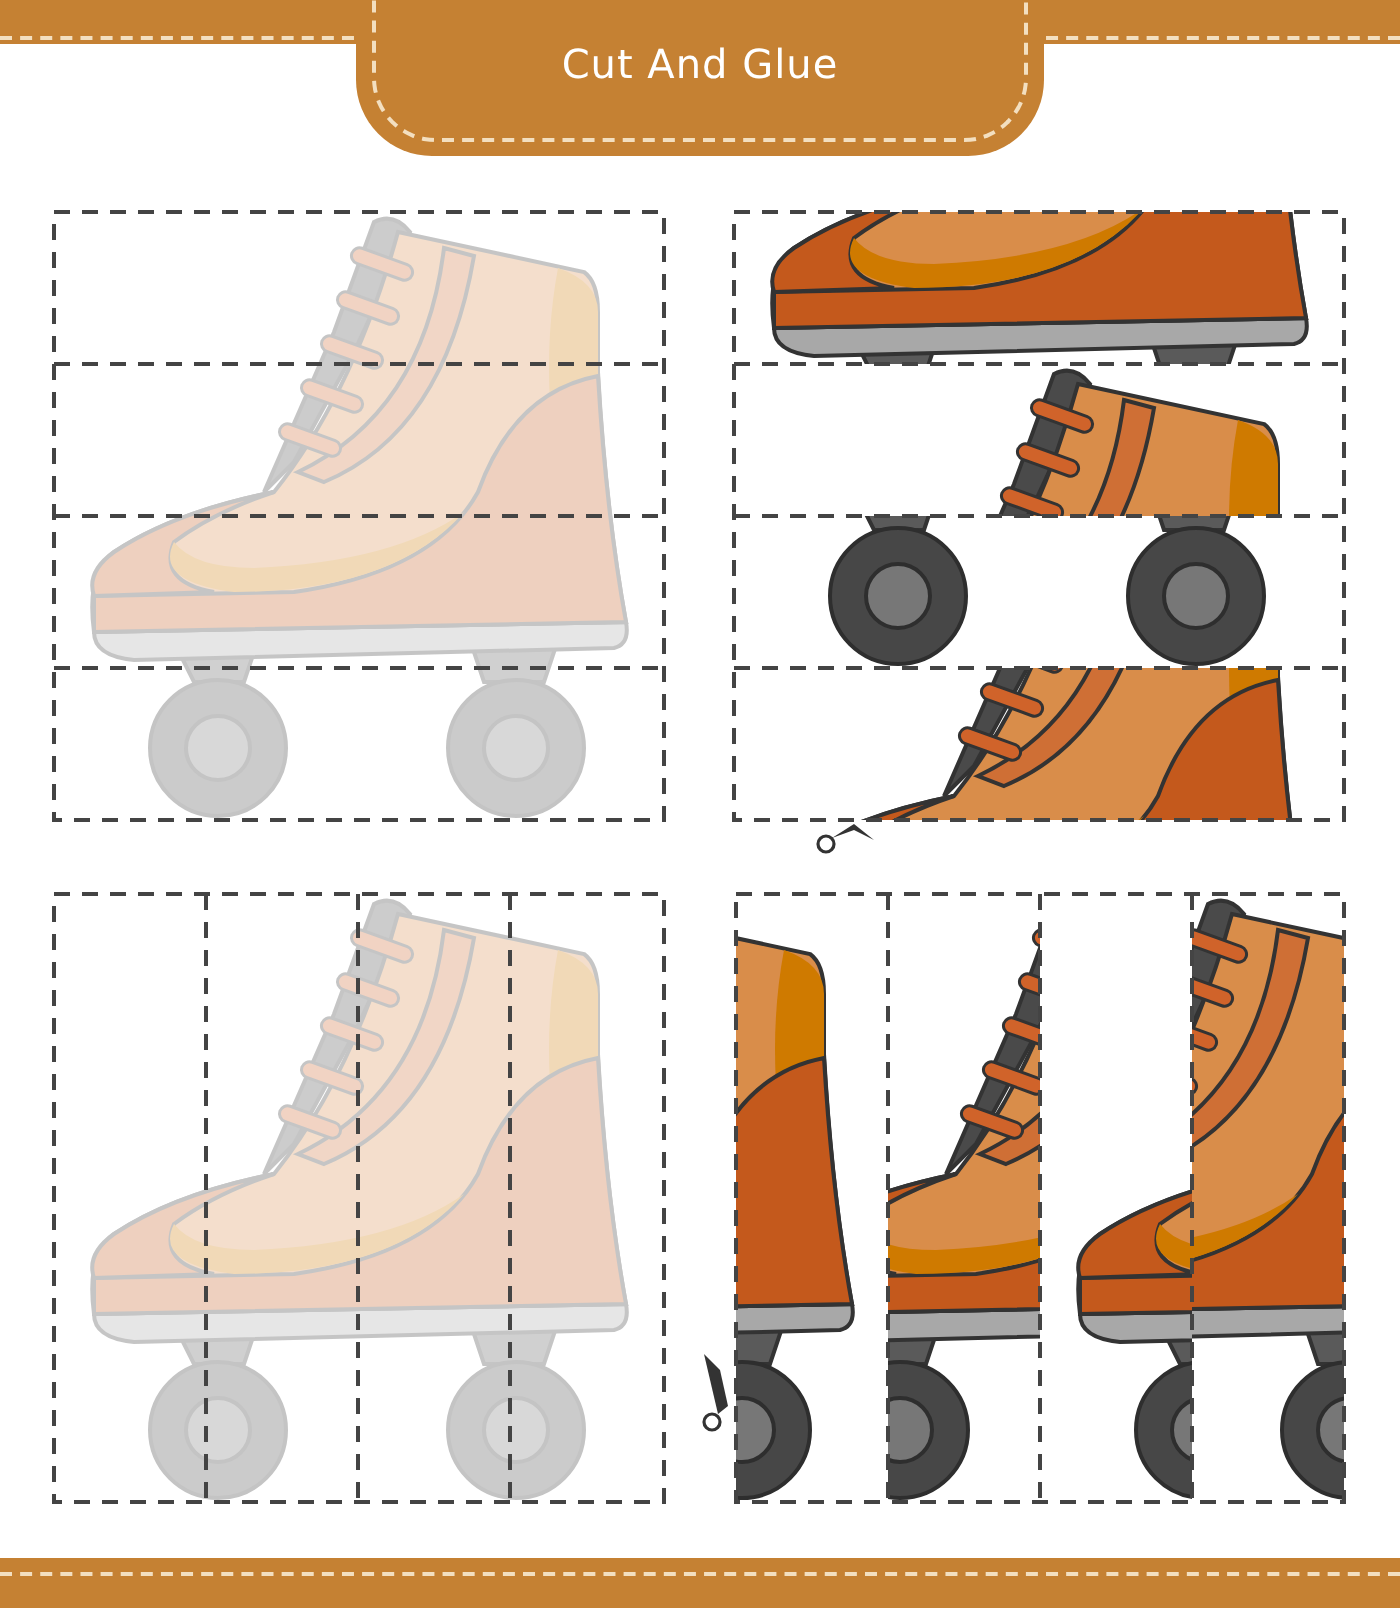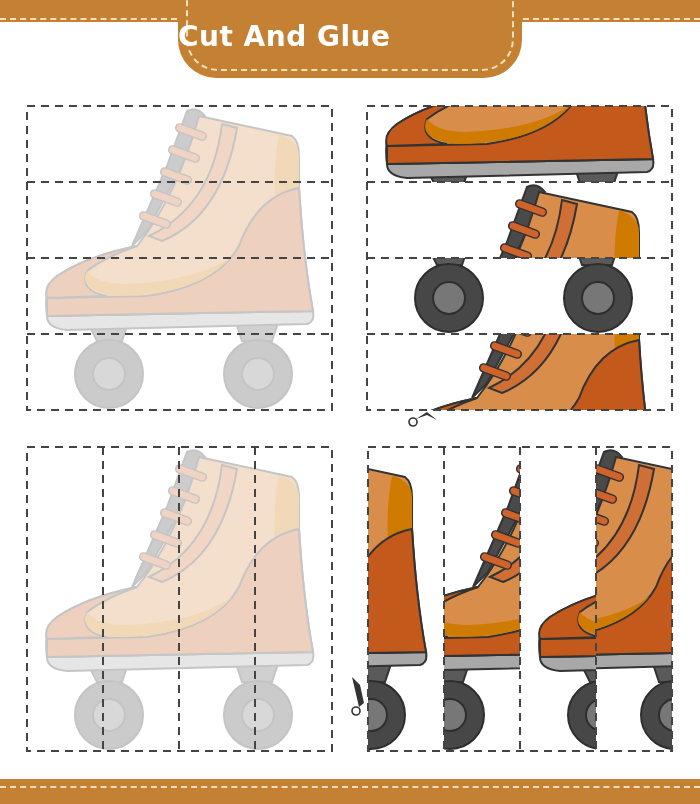--- a/index.html
+++ b/index.html
@@ -3,21 +3,21 @@
 <meta charset="utf-8">
 <style>
   html, body { margin:0; padding:0; }
   body { width:700px; height:804px; background:#ffffff; position:relative; overflow:hidden; font-family:"DejaVu Sans", sans-serif; }
   .band { position:absolute; left:0; width:700px; background:#c58133; }
   .band-top { top:0; height:22px; }
   .band-bottom { top:779px; height:25px; }
   .band .stitch { position:absolute; left:0; right:0; height:0; border-top:2px dashed #f3dfc0; }
   .title-tab { position:absolute; left:178px; top:0; width:344px; height:78px; background:#c58133; border-radius:0 0 38px 38px; }
   .title-tab .tab-stitch { position:absolute; left:8px; right:8px; top:-4px; bottom:7px; border:2px dashed #f3dfc0; border-top:none; border-radius:0 0 32px 32px; }
-  .title-text { position:absolute; left:0; right:0; top:20px; color:#ffffff; font-family:"DejaVu Sans", sans-serif; font-weight:bold; font-size:28px; letter-spacing:0.5px; }
+  .title-text { position:absolute; left:0; right:0; top:20px; text-align:center; color:#ffffff; font-family:"DejaVu Sans", sans-serif; font-weight:normal; font-size:20px; letter-spacing:0.5px; }
   .worksheet { position:absolute; left:0; top:0; width:700px; height:804px; }
 </style>
 </head>
 <body>
 
 <div class="band band-top">
   <div class="stitch" style="top:18px"></div>
 </div>
 <div class="title-tab">
   <div class="tab-stitch"></div>

